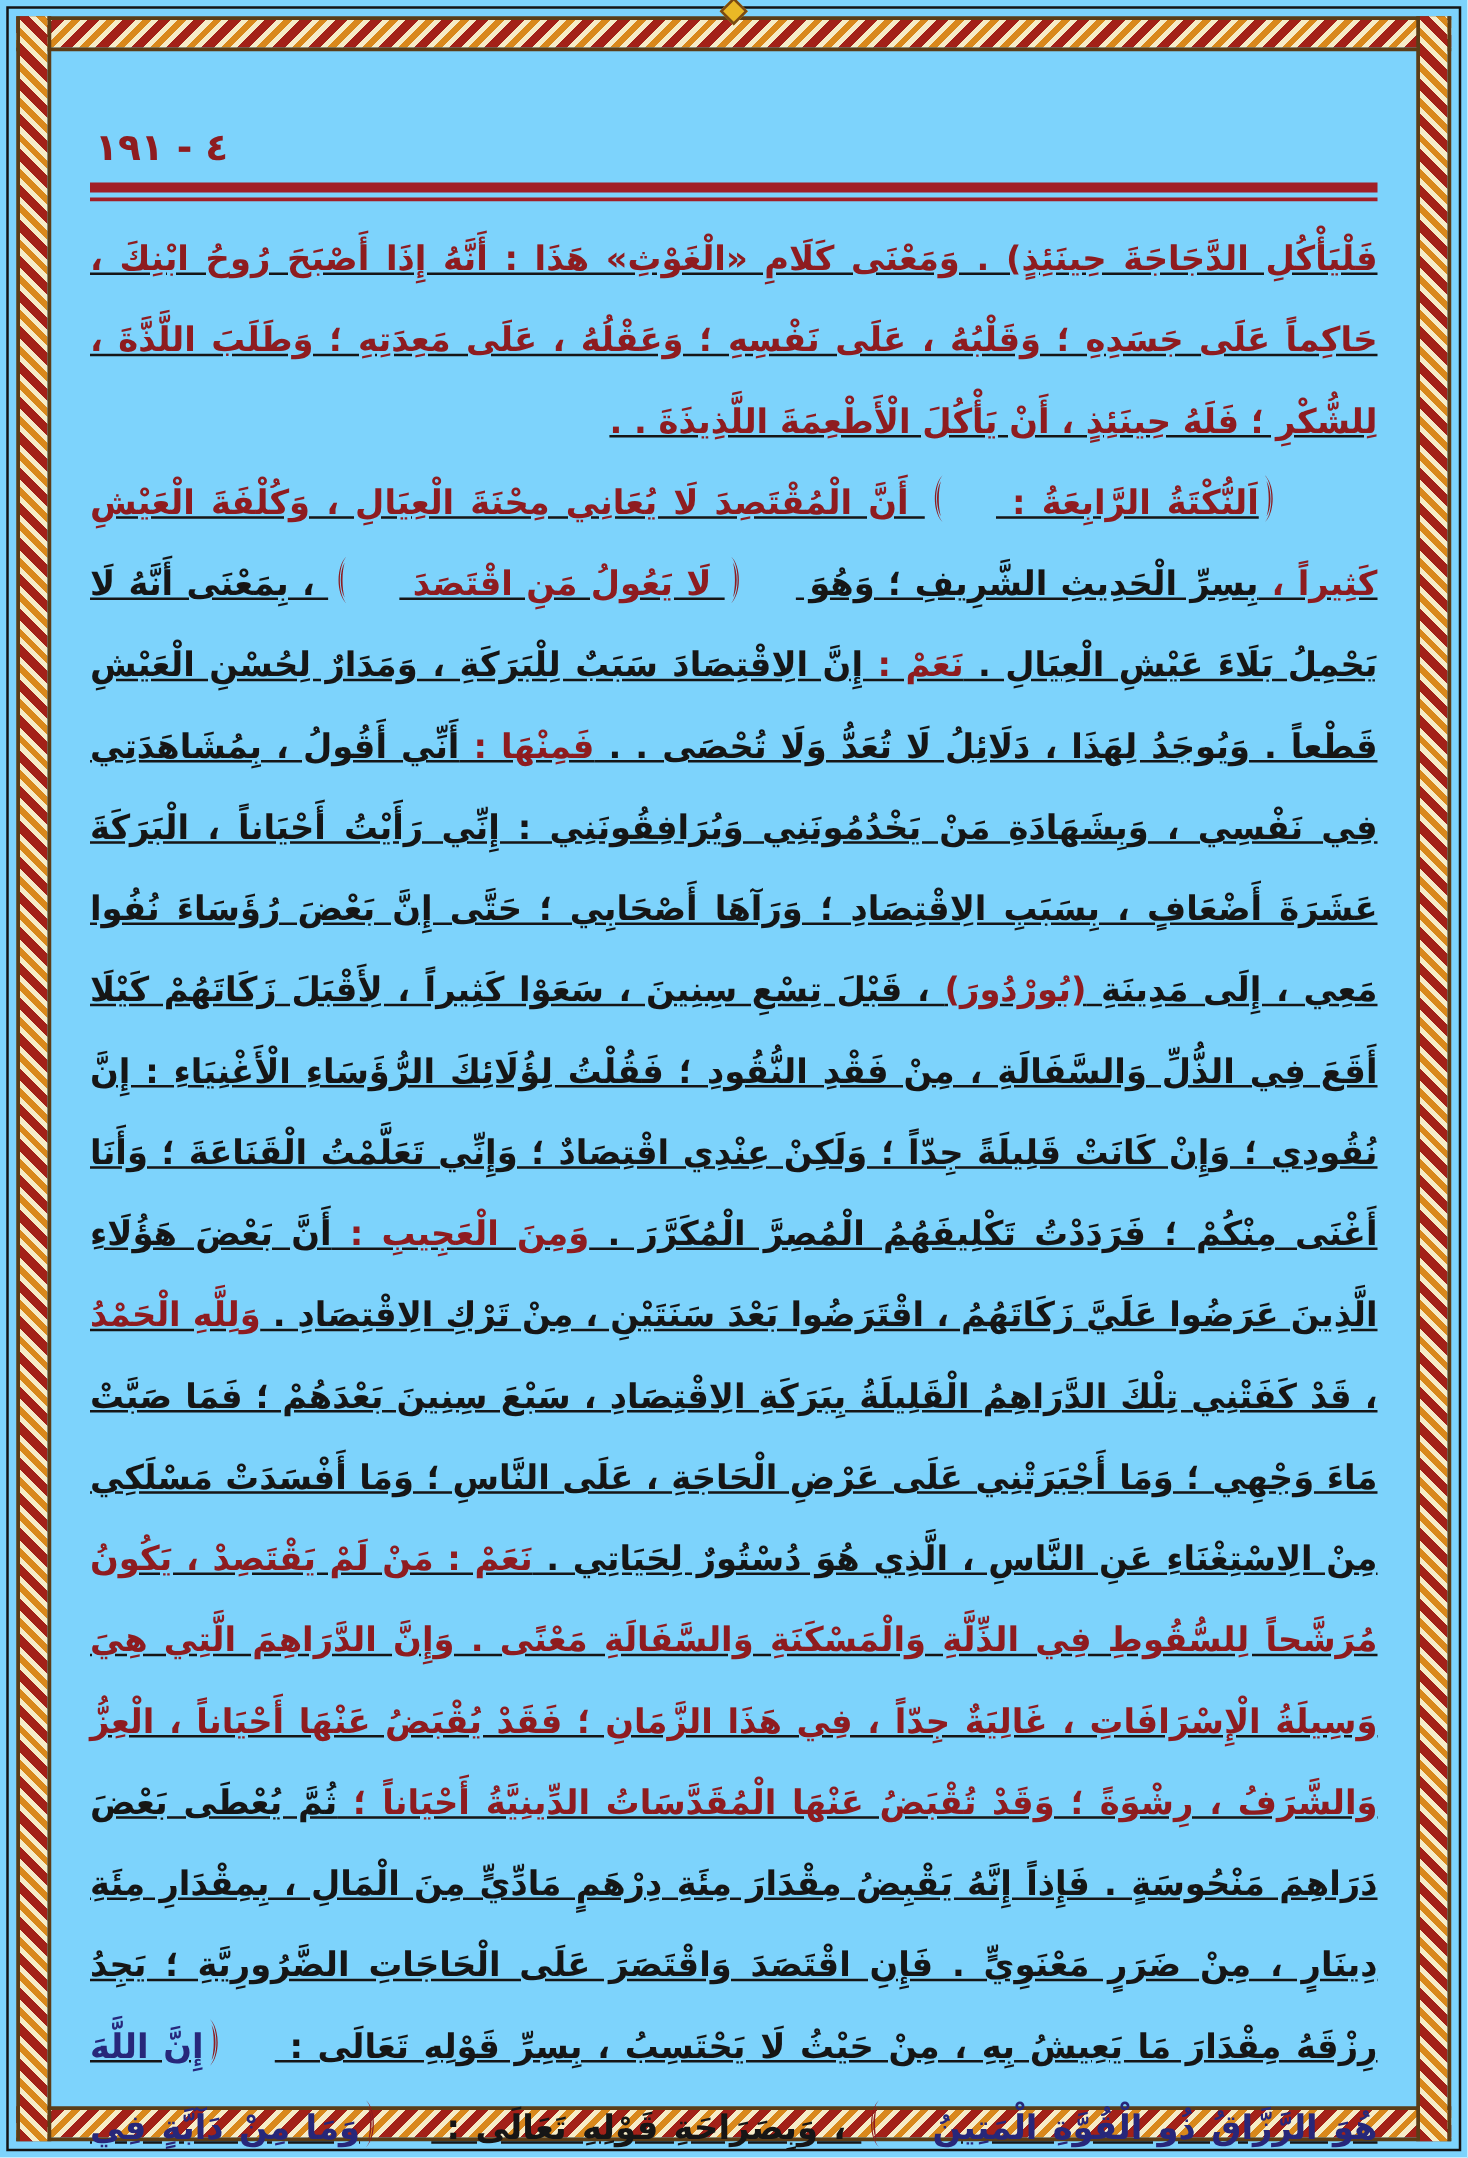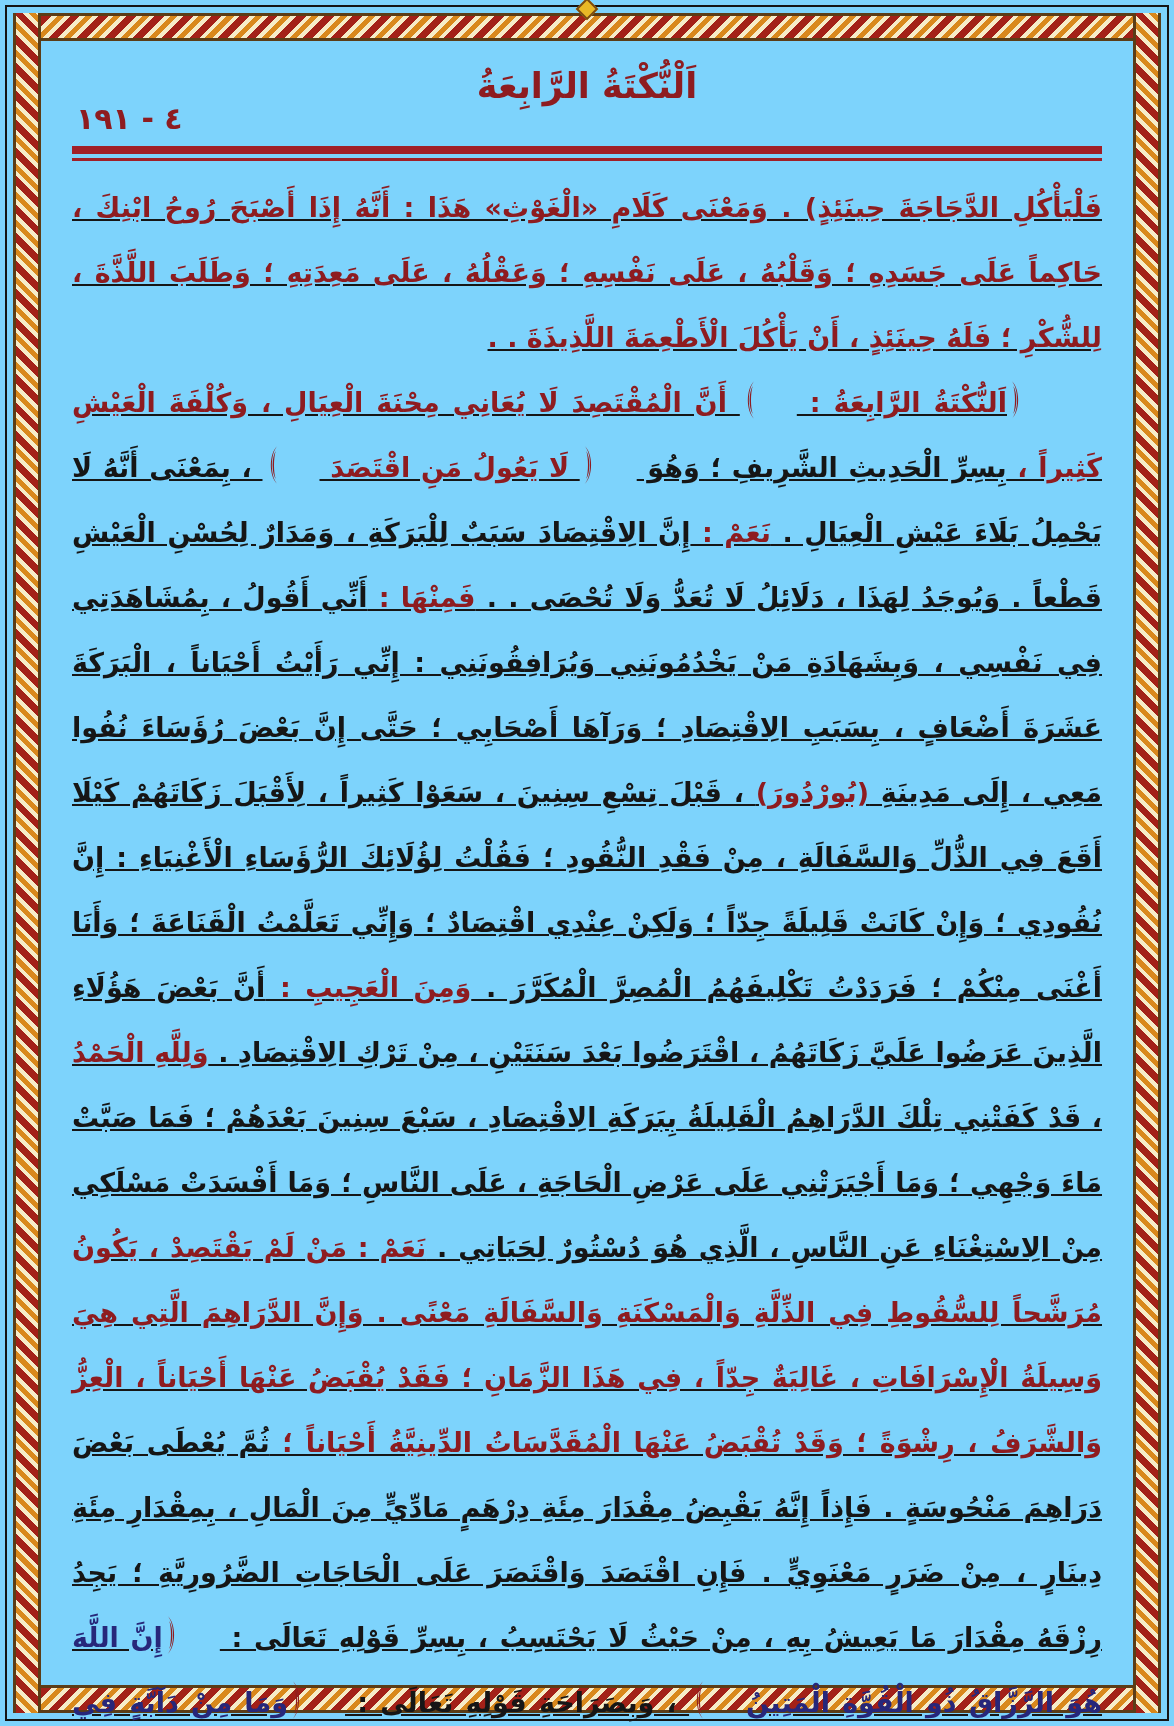--- a/index.html
+++ b/index.html
@@ -82,21 +82,20 @@
   <div class="frame-outer"></div>
   <div class="band h top"></div>
   <div class="band h bottom"></div>
   <div class="band v left"></div>
   <div class="band v right"></div>
   <div class="diamond"></div>
 
   <div class="content">
     <div class="header">
       <div class="page-number">٤ - ١٩١</div>
-      <div class="page-title">اَلْنُّكْتَةُ الرَّابِعَةُ</div>
     </div>
     <div class="rule-a"></div>
     <div class="rule-b"></div>
 
     <div class="body-text">
         <p class="para"><span class="seg red">فَلْيَأْكُلِ الدَّجَاجَةَ حِينَئِذٍ) . وَمَعْنَى كَلَامِ «الْغَوْثِ» هَذَا : أَنَّهُ إِذَا أَصْبَحَ رُوحُ ابْنِكَ ، حَاكِماً عَلَى جَسَدِهِ ؛ وَقَلْبُهُ ، عَلَى نَفْسِهِ ؛ وَعَقْلُهُ ، عَلَى مَعِدَتِهِ ؛ وَطَلَبَ اللَّذَّةَ ، لِلشُّكْرِ ؛ فَلَهُ حِينَئِذٍ ، أَنْ يَأْكُلَ الْأَطْعِمَةَ اللَّذِيذَةَ . .</span></p>
         <p class="para indent"><span class="bracket open"><svg viewBox="0 0 16 44" width="15" height="42" aria-hidden="true">
               <path d="M13 2 C4 10 4 34 13 42 C5.5 34 5.5 10 13 2 Z" fill="currentColor"></path>
               <path d="M11.5 7 C7 14 7 30 11.5 37 C9 30 9 14 11.5 7 Z" fill="currentColor"></path>
             </svg></span><span class="seg red">اَلنُّكْتَةُ الرَّابِعَةُ : </span><span class="bracket close"><svg viewBox="0 0 16 44" width="15" height="42" aria-hidden="true">

